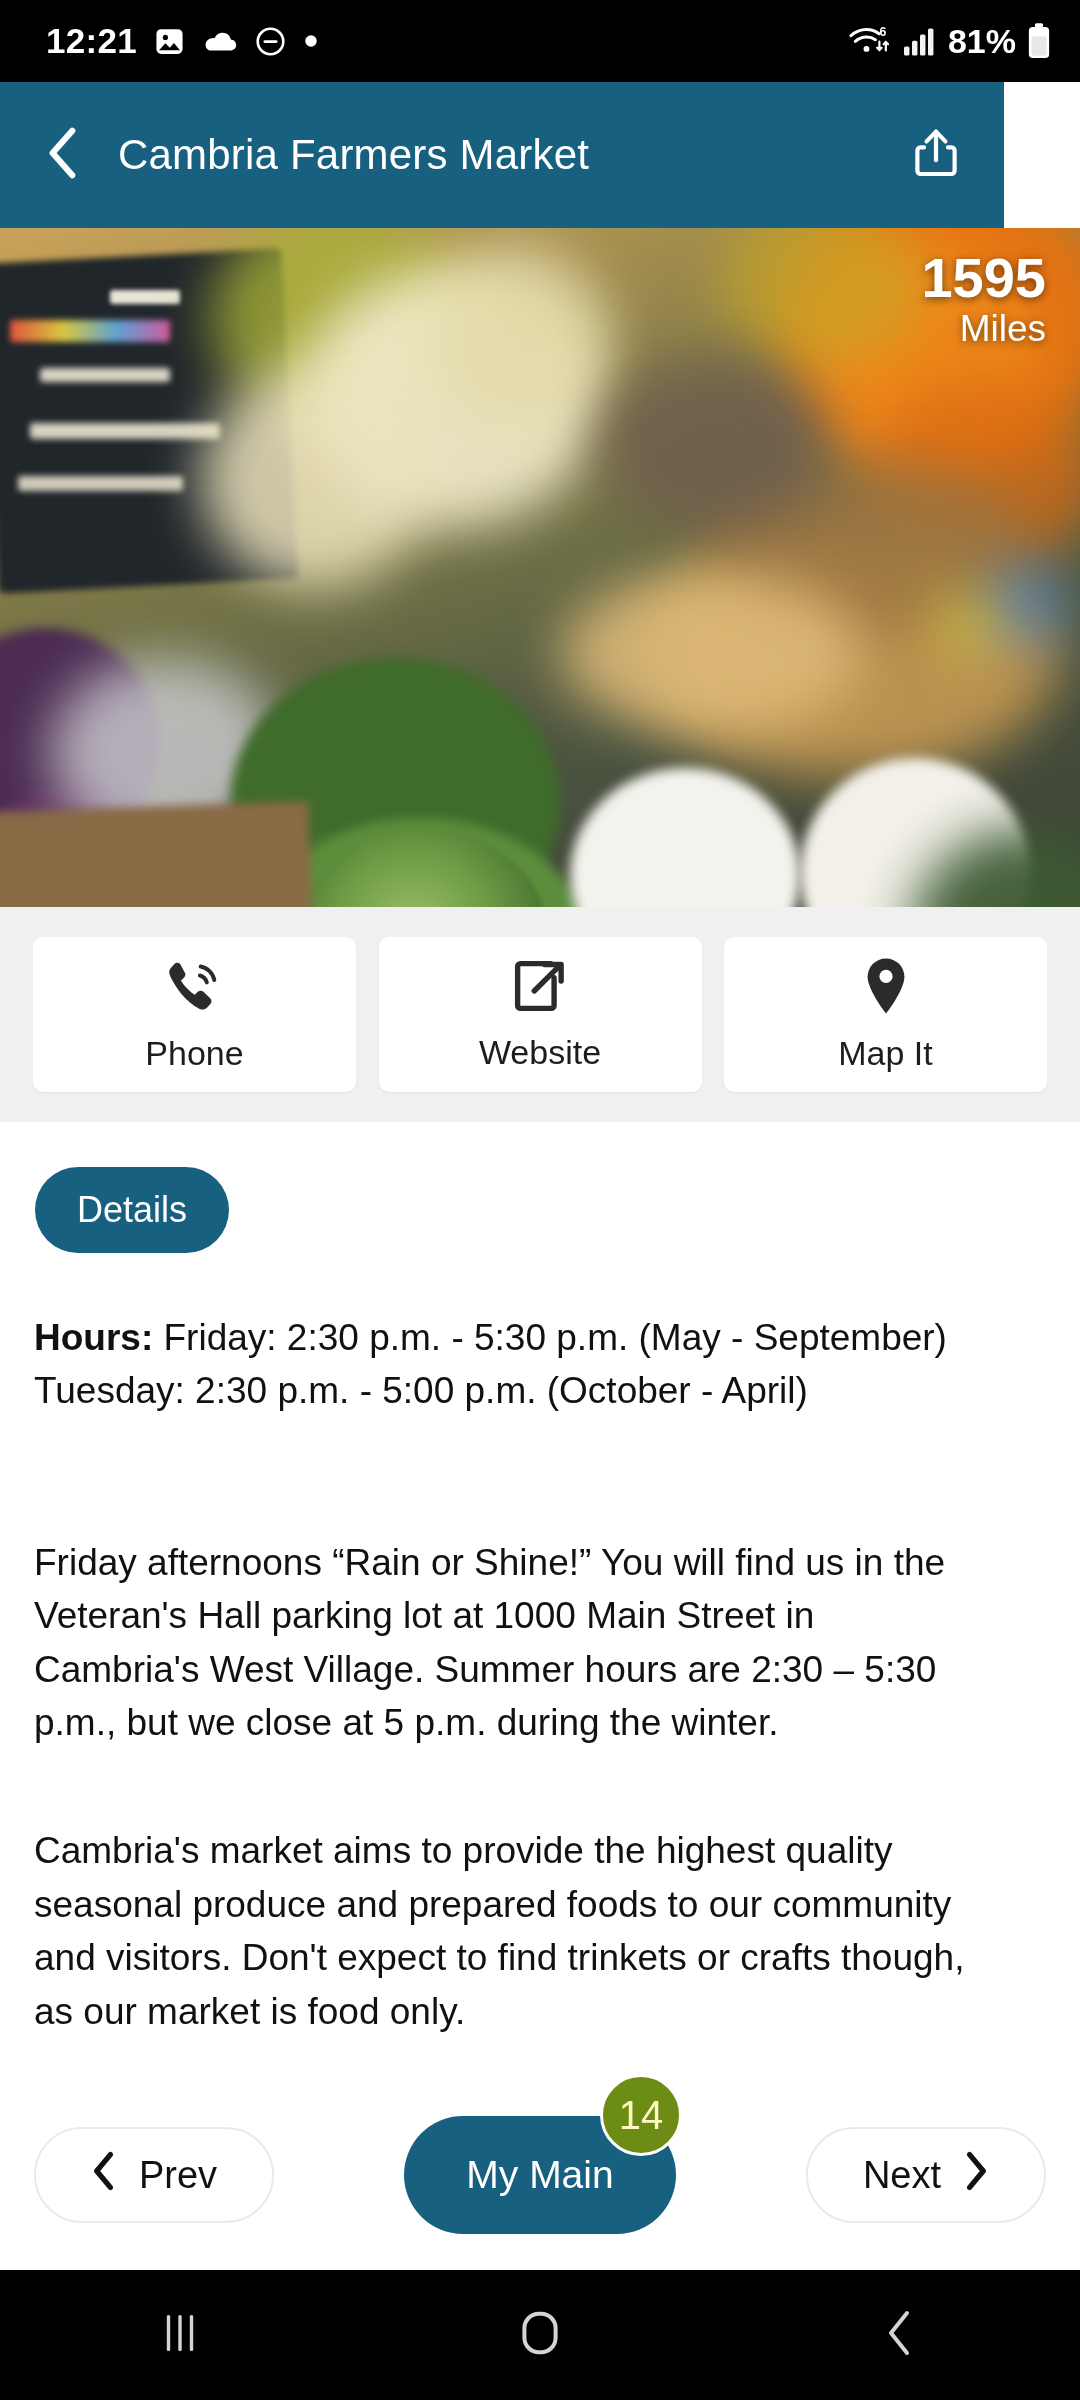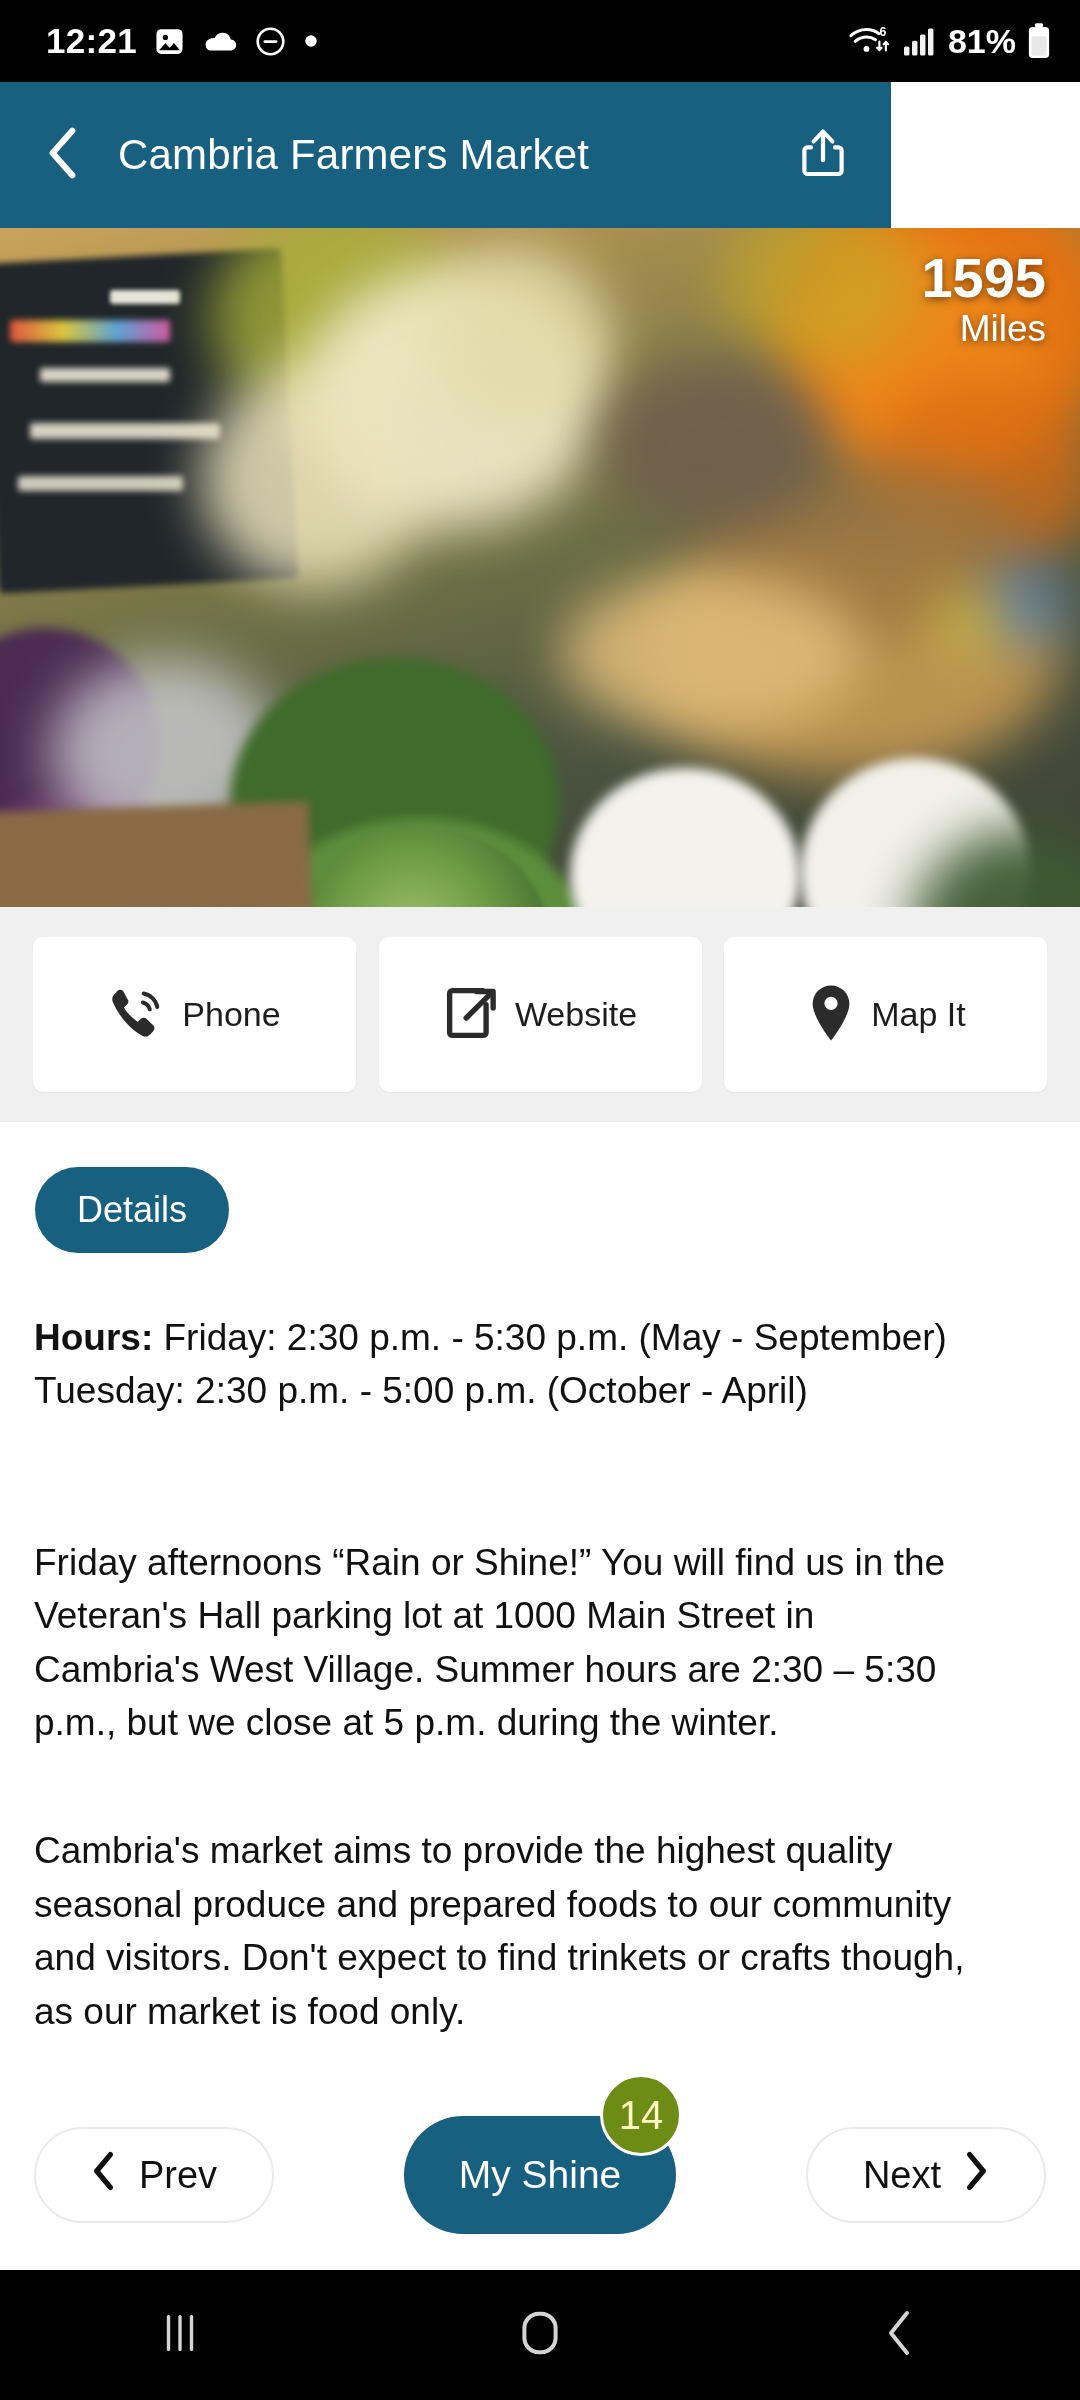--- a/index.html
+++ b/index.html
@@ -18,21 +18,21 @@
     padding:0 28px 0 46px; color:#ffffff;
   }
   .status-left{ display:flex; align-items:center; gap:16px; }
   .status-time{ font-size:35px; font-weight:600; letter-spacing:.3px; }
   .status-right{ margin-left:auto; display:flex; align-items:center; gap:10px; }
   .battery-pct{ font-size:34px; font-weight:600; }
   .sb-ico{ display:inline-flex; align-items:center; justify-content:center; }
 
   
   .app-header{
-    position:absolute; top:82px; left:0; width:891px; height:146px;
+    position:absolute; top:82px; left:0; width:1004px; height:146px;
     background:#176080; display:flex; align-items:center; padding:0 36px;
   }
   .back-chevron{ width:54px; height:54px; display:flex; align-items:center; justify-content:center; cursor:pointer; }
   .app-title{
     color:#ffffff; font-size:42px; font-weight:400; margin-left:28px;
     white-space:nowrap; letter-spacing:.2px;
   }
   .share-btn{ margin-left:auto; width:64px; height:64px; display:flex; align-items:center; justify-content:center; cursor:pointer; }
 
   
@@ -51,21 +51,21 @@
   .distance-unit{ font-size:37px; font-weight:400; line-height:1.2; }
 
   
   .action-bar{
     position:absolute; top:907px; left:0; width:1080px; height:215px;
     background:#f0f0f0; display:flex; align-items:center;
     justify-content:space-between; padding:0 33px;
   }
   .action-card{
     width:323px; height:155px; background:#ffffff; border-radius:10px;
-    display:flex; flex-direction:row; align-items:center; justify-content:center;
+    display:flex; flex-direction:column; align-items:center; justify-content:center;
     gap:14px; cursor:pointer; box-shadow:0 1px 2px rgba(0,0,0,.06);
   }
   .action-label{ font-size:34px; color:#1d1d1d; }
 
   
   .content{
     position:absolute; top:1122px; left:0; width:1024px; height:1146px;
     background:#ffffff; overflow:hidden;
   }
   .tab-row{ padding:45px 0 0 35px; }
@@ -314,21 +314,21 @@
     <span>
       <svg width="26" height="40" viewBox="0 0 14 22">
           <path d="M10.5 2L3 11l7.5 9" fill="none" stroke="#111" stroke-width="2.9" stroke-linecap="round" stroke-linejoin="round"></path>
         </svg>
     </span>
     <span>Prev</span>
   </div>
 
   <div class="plan-wrap">
     <div class="plan-btn">
-      <span>My Shine</span>
+      <span>My Main</span>
     </div>
     <div class="plan-badge">14</div>
   </div>
 
   <div class="nav-pill">
     <span>Next</span>
     <span>
       <svg width="26" height="40" viewBox="0 0 14 22">
           <path d="M3.5 2L11 11l-7.5 9" fill="none" stroke="#111" stroke-width="2.9" stroke-linecap="round" stroke-linejoin="round"></path>
         </svg>

